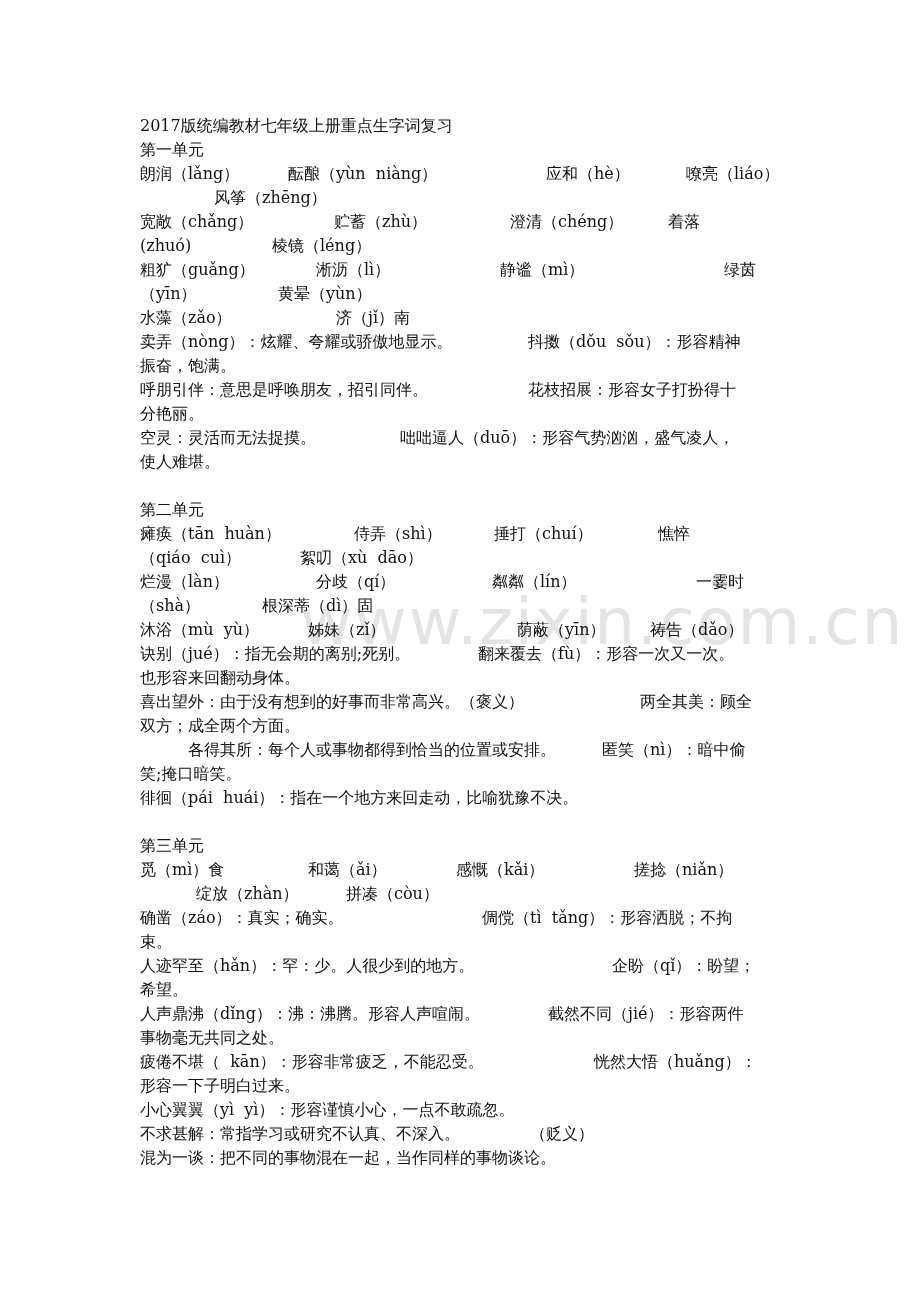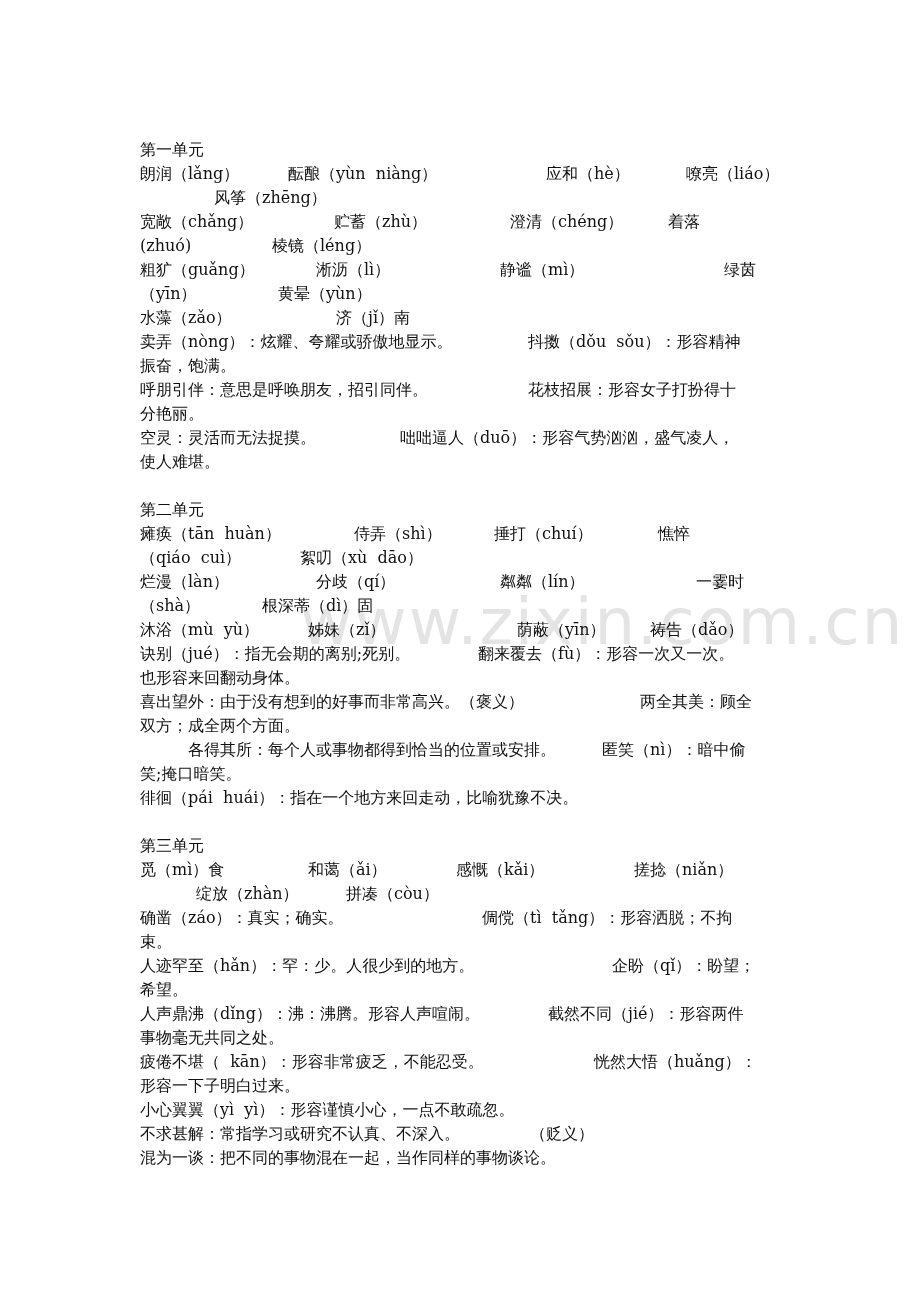--- a/index.html
+++ b/index.html
@@ -32,20 +32,21 @@
   .content { position: absolute; left: 0; top: 0; width: 100%; height: 100%; z-index: 1; }
 </style>
 </head>
 <body>
 
 <div class="page">
   <div class="watermark">www.zixin.com.cn</div>
 
   <div class="content">
 
+    <div class="line" style="top:114px;">2017版统编教材七年级上册重点生字词复习</div>
 
     <div class="line" style="top:138px;">第一单元</div>
 
     <div class="line" style="top:162px;">
       <span class="seg" style="left:0px;">朗润（lǎng）</span>
       <span class="seg" style="left:148px;">酝酿（yùn  niàng）</span>
       <span class="seg" style="left:406px;">应和（hè）</span>
       <span class="seg" style="left:546px;">嘹亮（liáo）</span>
     </div>
     <div class="line" style="top:186px;">
@@ -105,21 +106,21 @@
       <span class="seg" style="left:354px;">捶打（chuí）</span>
       <span class="seg" style="left:518px;">憔悴</span>
     </div>
     <div class="line" style="top:546px;">
       <span class="seg" style="left:0px;">（qiáo  cuì）</span>
       <span class="seg" style="left:160px;">絮叨（xù  dāo）</span>
     </div>
     <div class="line" style="top:570px;">
       <span class="seg" style="left:0px;">烂漫（làn）</span>
       <span class="seg" style="left:176px;">分歧（qí）</span>
-      <span class="seg" style="left:360px;">粼粼（lín）</span>
+      <span class="seg" style="left:352px;">粼粼（lín）</span>
       <span class="seg" style="left:556px;">一霎时</span>
     </div>
     <div class="line" style="top:594px;">
       <span class="seg" style="left:0px;">（shà）</span>
       <span class="seg" style="left:122px;">根深蒂（dì）固</span>
     </div>
     <div class="line" style="top:618px;">
       <span class="seg" style="left:0px;">沐浴（mù  yù）</span>
       <span class="seg" style="left:168px;">姊妹（zǐ）</span>
       <span class="seg" style="left:356px;margin-left:21px;">荫蔽（yīn）</span>

